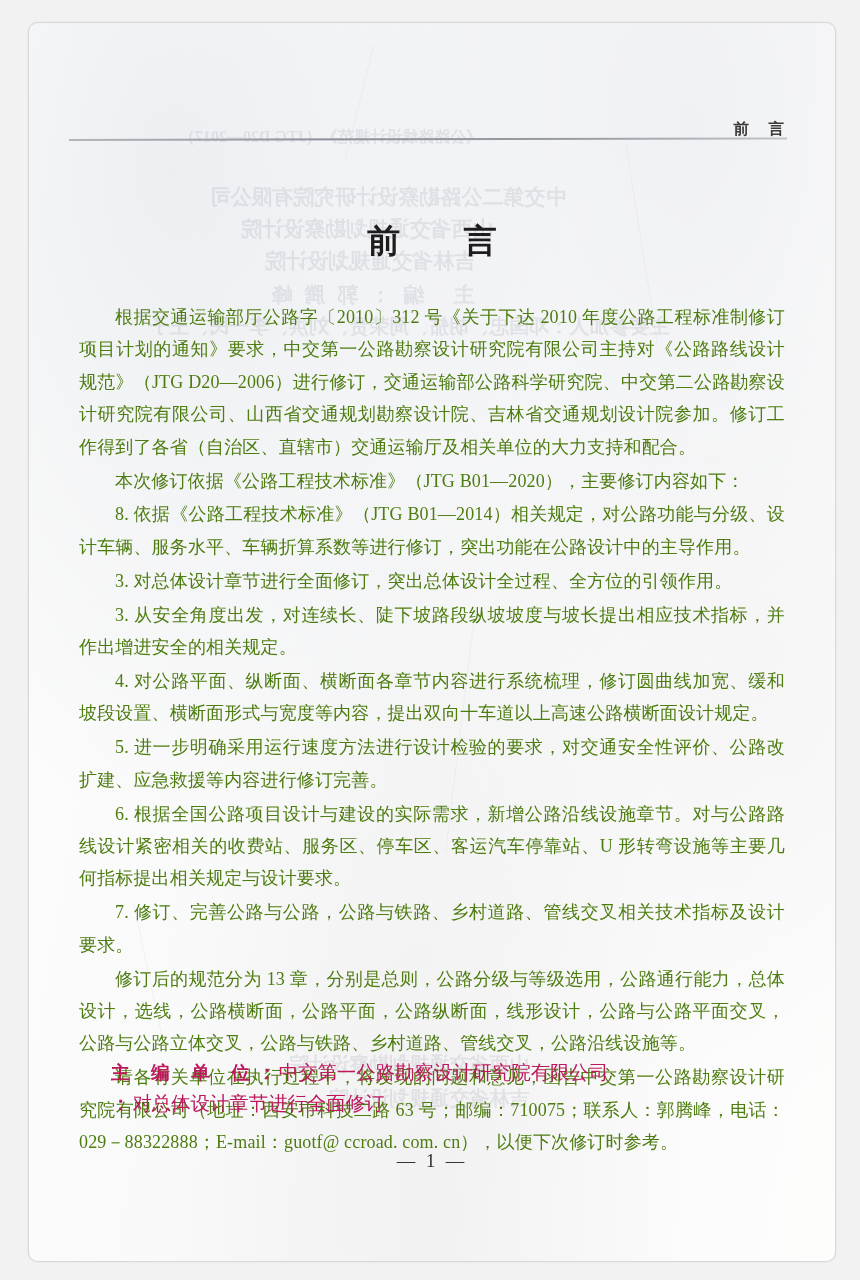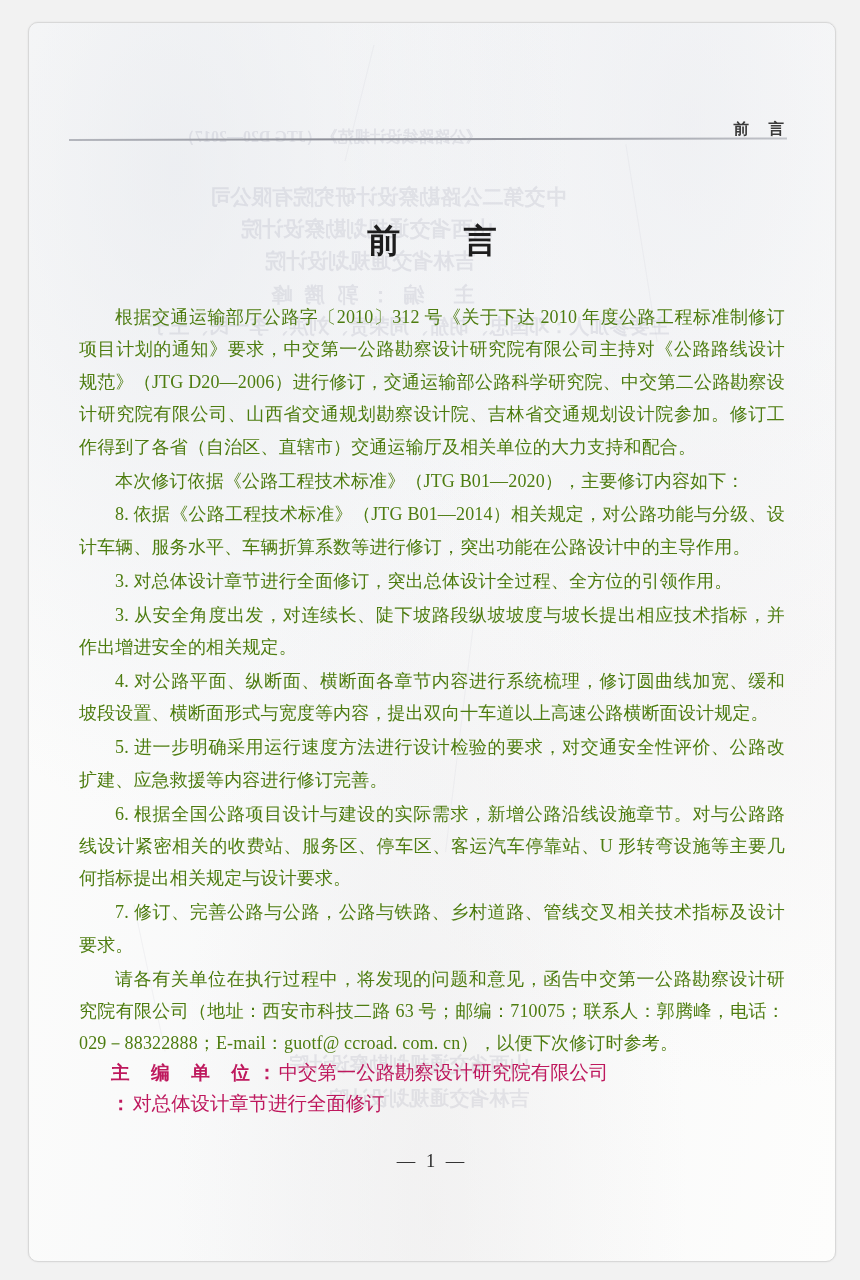--- a/index.html
+++ b/index.html
@@ -204,20 +204,21 @@
   <div class="body-col">
     <p class="para">根据交通运输部厅公路字〔2010〕312 号《关于下达 2010 年度公路工程标准制修订项目计划的通知》要求，中交第一公路勘察设计研究院有限公司主持对《公路路线设计规范》（JTG D20—2006）进行修订，交通运输部公路科学研究院、中交第二公路勘察设计研究院有限公司、山西省交通规划勘察设计院、吉林省交通规划设计院参加。修订工作得到了各省（自治区、直辖市）交通运输厅及相关单位的大力支持和配合。</p>
     <p class="para">本次修订依据《公路工程技术标准》（JTG B01—2020），主要修订内容如下：</p>
     <p class="para">8. 依据《公路工程技术标准》（JTG B01—2014）相关规定，对公路功能与分级、设计车辆、服务水平、车辆折算系数等进行修订，突出功能在公路设计中的主导作用。</p>
     <p class="para">3. 对总体设计章节进行全面修订，突出总体设计全过程、全方位的引领作用。</p>
     <p class="para">3. 从安全角度出发，对连续长、陡下坡路段纵坡坡度与坡长提出相应技术指标，并作出增进安全的相关规定。</p>
     <p class="para">4. 对公路平面、纵断面、横断面各章节内容进行系统梳理，修订圆曲线加宽、缓和坡段设置、横断面形式与宽度等内容，提出双向十车道以上高速公路横断面设计规定。</p>
     <p class="para">5. 进一步明确采用运行速度方法进行设计检验的要求，对交通安全性评价、公路改扩建、应急救援等内容进行修订完善。</p>
     <p class="para">6. 根据全国公路项目设计与建设的实际需求，新增公路沿线设施章节。对与公路路线设计紧密相关的收费站、服务区、停车区、客运汽车停靠站、U 形转弯设施等主要几何指标提出相关规定与设计要求。</p>
     <p class="para">7. 修订、完善公路与公路，公路与铁路、乡村道路、管线交叉相关技术指标及设计要求。</p>
+    <p class="para">修订后的规范分为 13 章，分别是总则，公路分级与等级选用，公路通行能力，总体设计，选线，公路横断面，公路平面，公路纵断面，线形设计，公路与公路平面交叉，公路与公路立体交叉，公路与铁路、乡村道路、管线交叉，公路沿线设施等。</p>
     <p class="para">请各有关单位在执行过程中，将发现的问题和意见，函告中交第一公路勘察设计研究院有限公司（地址：西安市科技二路 63 号；邮编：710075；联系人：郭腾峰，电话：029－88322888；E-mail：guotf@ ccroad. com. cn），以便下次修订时参考。</p>
   </div>
 
   <div class="sign-block">
     <div class="sign-row">
       <span class="sign-label">主 编 单 位</span>
       <span class="sign-sep">：</span>
       <span class="sign-value">中交第一公路勘察设计研究院有限公司</span>
     </div>
     <div class="sign-row">

